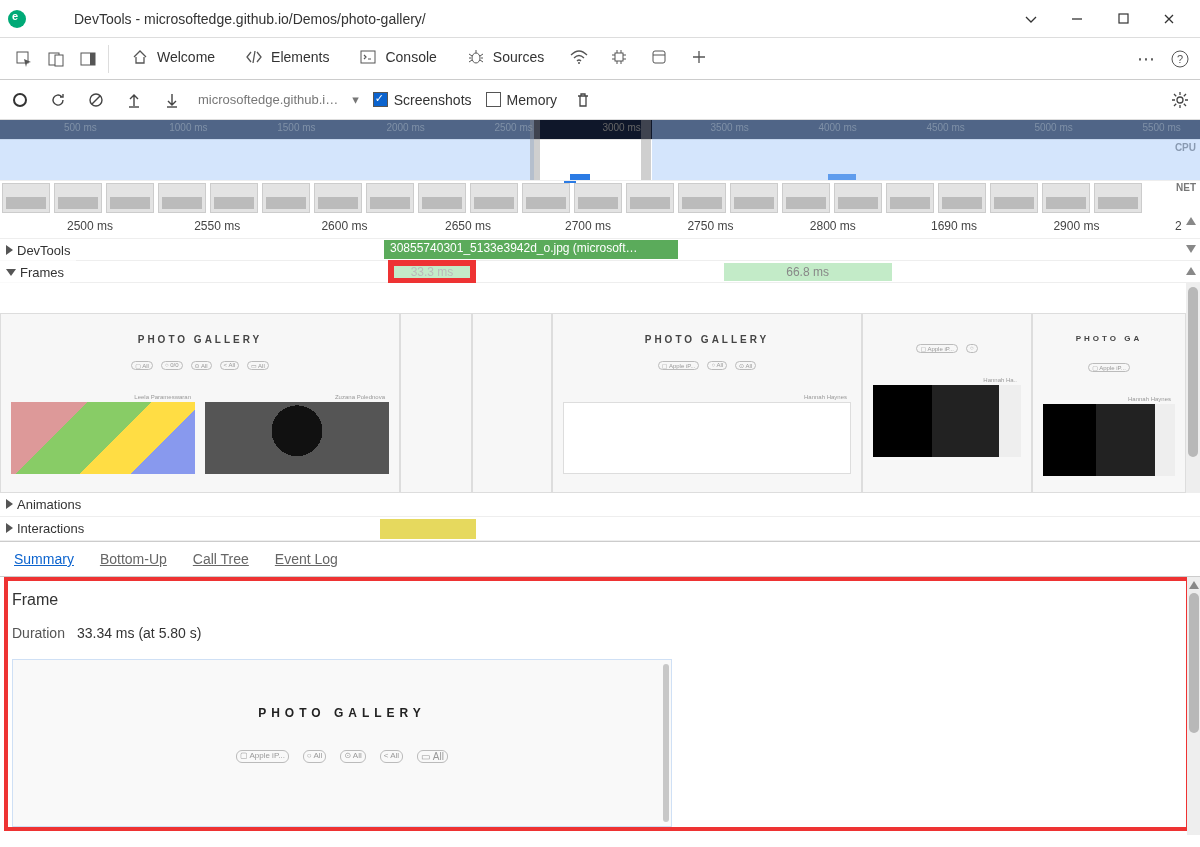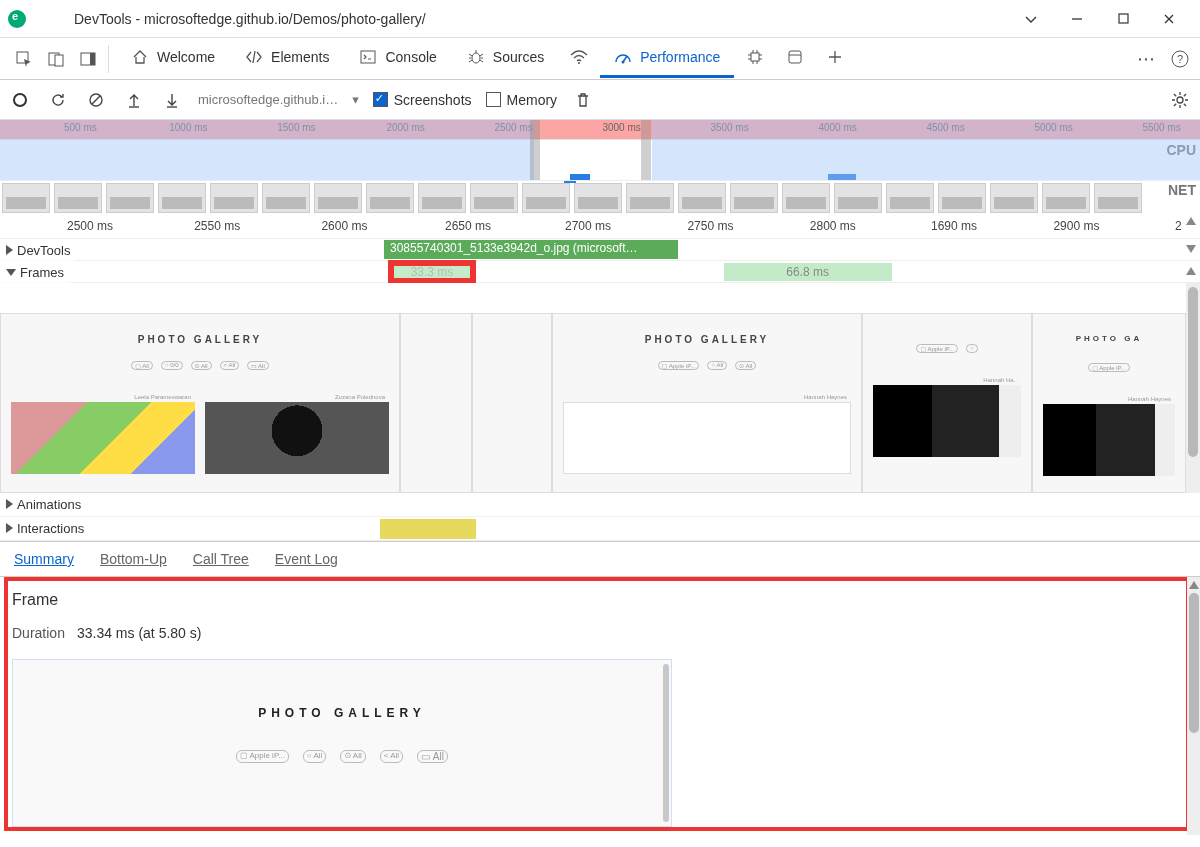--- a/index.html
+++ b/index.html
@@ -32,28 +32,28 @@
 .url { color:#777; font-size:13px; max-width:170px; overflow:hidden; text-overflow:ellipsis; white-space:nowrap;}
 .dropdown-caret{color:#777;}
 .chk { display:flex;align-items:center;gap:6px; font-size:14px;}
 .chkbox { width:15px;height:15px;border:1px solid #555; background:#0b63ce; position:relative;}
 .chkbox.checked::after{content:"✓";color:#fff;font-size:11px;position:absolute;left:1px;top:-1px;}
 .chkbox.unchecked{background:#fff;}
 .toolbar .rspacer{flex:1;}
 
 
 .overview { position:relative; height:95px; border-bottom:1px solid #ccc; background:#fafafa; }
-.ovw-ruler { height:20px; position:relative; background:#fca5a5; border-bottom:1px solid #e5e5e5;}
+.ovw-ruler { height:20px; position:relative; background:#0f172a; border-bottom:1px solid #e5e5e5;}
 .ovw-tick { position:absolute; top:2px; font-size:10px; color:#666; transform:translateX(-50%);}
 .ovw-cpu { height:40px; background:#fff; position:relative;}
 .ovw-handle { position:absolute; top:0; width:10px; height:60px; background:#888; opacity:.4; z-index:3;}
 .ovw-sel { position:absolute; top:0; height:60px; background:#9fc5f8; opacity:.45; z-index:1;}
 .ovw-sel.left{left:0;}
 .ovw-sel.right{right:0;}
-.ovw-label { position:absolute; right:4px; font-size:14px; color:#777; font-weight:bold;}
+.ovw-label { position:absolute; right:4px; font-size:10px; color:#777; font-weight:bold;}
 .ovw-cpu .ovw-label{top:2px;}
 .ovw-net { height:35px; background:#fff; border-top:1px solid #eee; position:relative; display:flex; align-items:center; overflow:hidden;}
 .ovw-net .ovw-label{top:1px;}
 .thumb { width:48px;height:30px; margin:0 2px; background:#e3e3e3; border:1px solid #ccc; position:relative; flex:0 0 auto; }
 .thumb::after{content:"";position:absolute;left:3px;right:3px;bottom:3px;height:12px;background:#bbb;}
 .ovw-net-bar { position:absolute; height:6px; background:#2b7be4; z-index:2;}
 .cpu-blip{position:absolute;bottom:0;width:20px;height:6px;background:#2b7be4;}
 
 
 .detail-ruler { height:24px; position:relative; border-bottom:1px solid #eee; }
@@ -199,30 +199,20 @@
     <span>Sources</span>
   </div>
   <div class="tab-btn" style="padding:0 10px;">
     <span class="tab-icon">
         <svg width="18" height="16" viewBox="0 0 18 16">
           <path d="M1 6 Q9 -2 17 6 M4 9 Q9 4 14 9 M7 12 Q9 10 11 12" stroke="#555" fill="none" stroke-width="1.3"></path>
           <circle cx="9" cy="14" r="1" fill="#555"></circle>
         </svg>
       </span>
   </div>
-  <div class="tab-btn active">
-    <span class="tab-icon">
-        <svg width="18" height="16" viewBox="0 0 18 16">
-          <path d="M2 13 A7 7 0 0 1 16 13" stroke="#0b63ce" fill="none" stroke-width="1.5"></path>
-          <path d="M9 13 L13 7" stroke="#0b63ce" stroke-width="1.5"></path>
-          <circle cx="9" cy="13" r="1.5" fill="#0b63ce"></circle>
-        </svg>
-      </span>
-    <span>Performance</span>
-  </div>
   <div class="tab-btn" style="padding:0 10px;">
     <span class="tab-icon">
         <svg width="16" height="16" viewBox="0 0 16 16">
           <rect x="4" y="4" width="8" height="8" stroke="#555" fill="none"></rect>
           <path d="M6 1 V4 M10 1 V4 M6 12 V15 M10 12 V15 M1 6 H4 M1 10 H4 M12 6 H15 M12 10 H15" stroke="#555"></path>
         </svg>
       </span>
   </div>
   <div class="tab-btn" style="padding:0 10px;">
     <span class="tab-icon">

